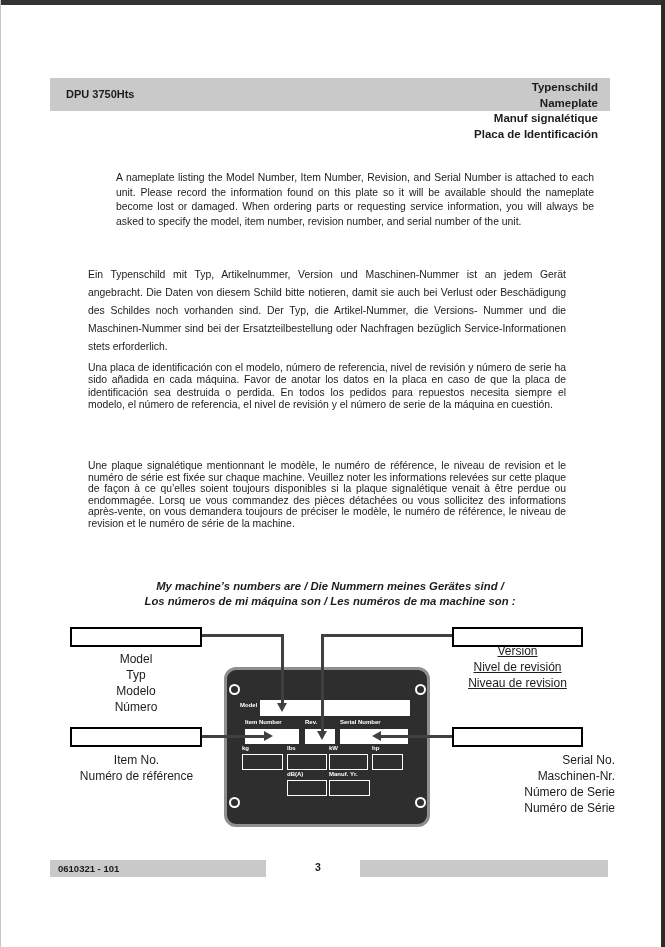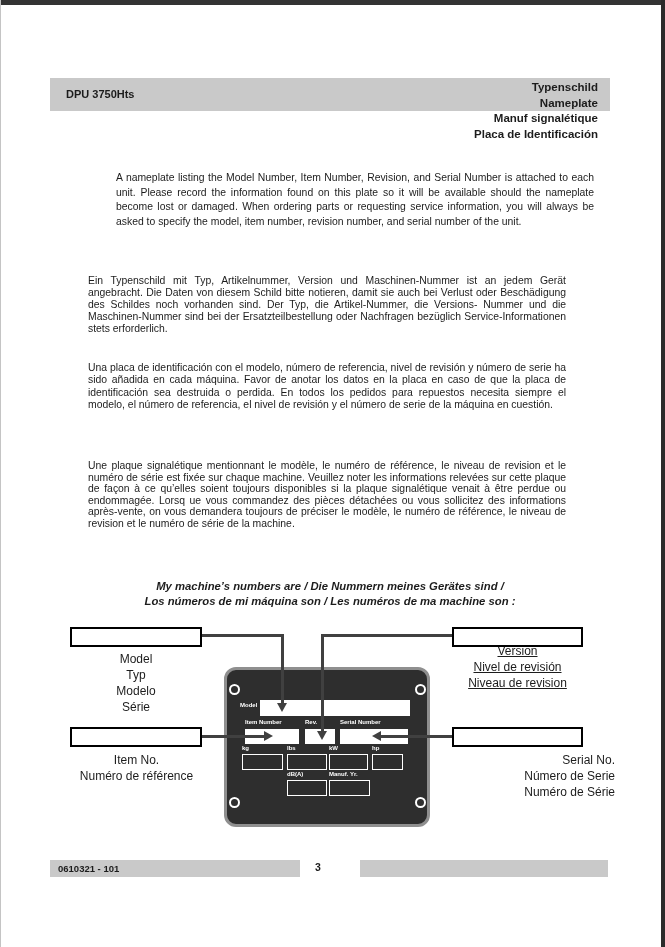--- a/index.html
+++ b/index.html
@@ -20,21 +20,21 @@
 
   
   .header-bar{position:absolute;left:50px;top:78px;width:560px;height:33px;background:var(--bar-gray);}
   .product-name{position:absolute;left:66px;top:88px;font-size:11px;font-weight:bold;}
   .titles{position:absolute;left:300px;top:80px;width:298px;text-align:right;
           font-size:11.5px;font-weight:bold;line-height:15.5px;padding-right:0;}
 
   
   .para{position:absolute;left:88px;width:478px;text-align:justify;font-size:10.4px;}
   .para-en{top:171px;line-height:14.6px;margin-left:28px;}
-  .para-de{top:275px;line-height:12px;}
+  .para-de{top:266px;line-height:18px;}
   .para-es{top:362px;line-height:12.4px;}
   .para-fr{top:460px;line-height:11.6px;}
 
   
   .numbers-heading{position:absolute;left:50px;top:579px;width:560px;text-align:center;
                    font-size:11.3px;font-weight:bold;font-style:italic;line-height:14.5px;}
 
   
   .input-box{position:absolute;background:#ffffff;border:2px solid #000000;z-index:3;}
   .ib-model{left:70px;top:627px;width:132px;height:20px;}
@@ -60,21 +60,21 @@
 
   
   .cline{position:absolute;background:var(--line-dark);z-index:4;}
   .ah{position:absolute;width:0;height:0;z-index:4;}
   .ah-down{border-left:5.5px solid transparent;border-right:5.5px solid transparent;border-top:9px solid var(--line-dark);}
   .ah-right{border-top:5.5px solid transparent;border-bottom:5.5px solid transparent;border-left:9px solid var(--line-dark);}
   .ah-left{border-top:5.5px solid transparent;border-bottom:5.5px solid transparent;border-right:9px solid var(--line-dark);}
 
   
   .footer-bar{position:absolute;top:860px;height:17px;background:var(--bar-gray);}
-  .fb-left{left:50px;width:250px;}
+  .fb-left{left:50px;width:216px;}
   .fb-right{left:360px;width:248px;}
   .doc-number{position:absolute;left:8px;top:3px;font-size:9.5px;font-weight:bold;}
   .page-number{position:absolute;left:300px;top:861px;width:36px;text-align:center;
                font-size:10.5px;font-weight:bold;}
 </style>
 </head>
 <body>
 
 <div id="page">
 
@@ -103,34 +103,35 @@
 
   <div class="input-box ib-model"></div>
   <div class="input-box ib-revision"></div>
   <div class="input-box ib-item"></div>
   <div class="input-box ib-serial"></div>
 
   <div class="label-group lg-model">
     <div>Model</div>
     <div>Typ</div>
     <div>Modelo</div>
-    <div>Série</div>
+    <div>Número</div>
   </div>
   <div class="label-group lg-revision">
     <div>Revision</div>
     <div>Version</div>
     <div>Nivel de revisión</div>
     <div>Niveau de revision</div>
   </div>
   <div class="label-group lg-item">
     <div>Item No.</div>
     <div>Numéro de référence</div>
   </div>
   <div class="label-group lg-serial">
     <div>Serial No.</div>
+    <div>Maschinen-Nr.</div>
     <div>Número de Serie</div>
     <div>Numéro de Série</div>
   </div>
 
   <div class="plate"></div>
   <div class="screw" style="left:228.5px;top:683.5px;"></div>
   <div class="screw" style="left:414.5px;top:683.5px;"></div>
   <div class="screw" style="left:228.5px;top:796.5px;"></div>
   <div class="screw" style="left:414.5px;top:796.5px;"></div>
 

